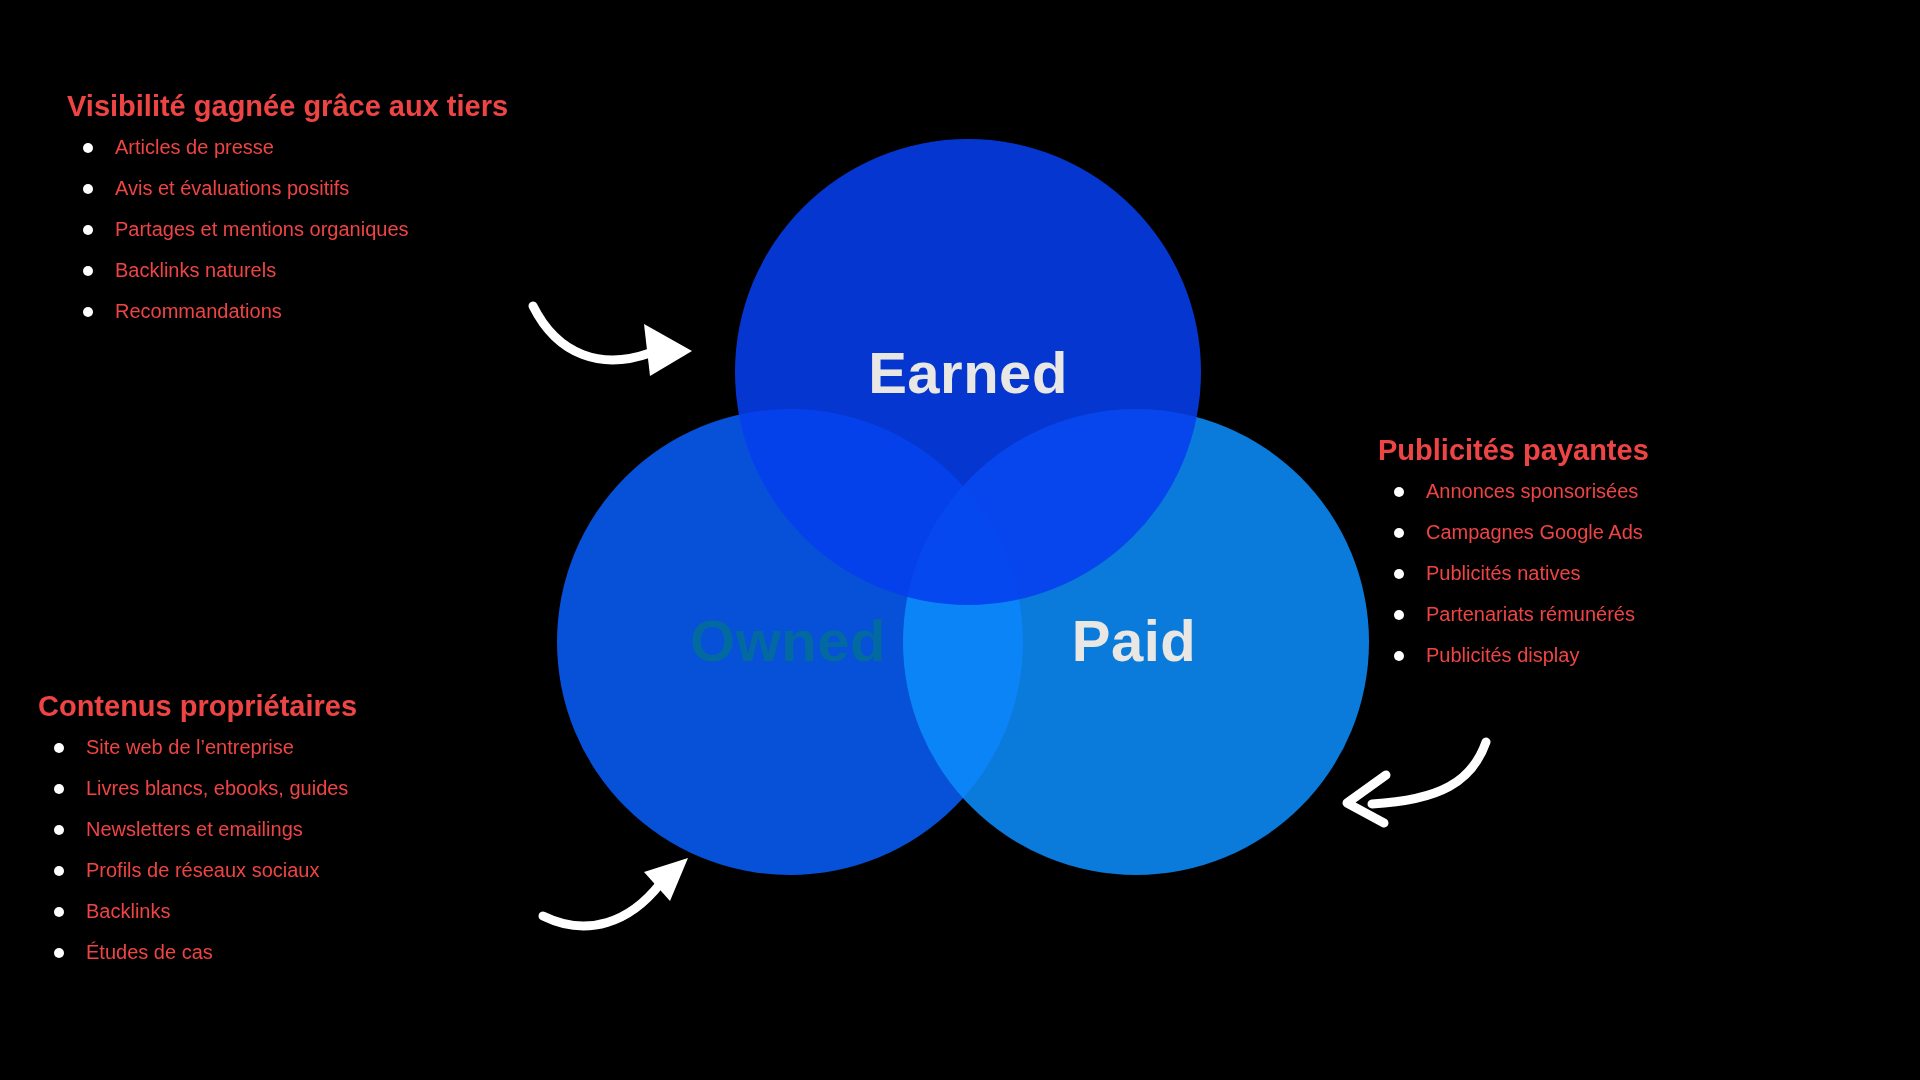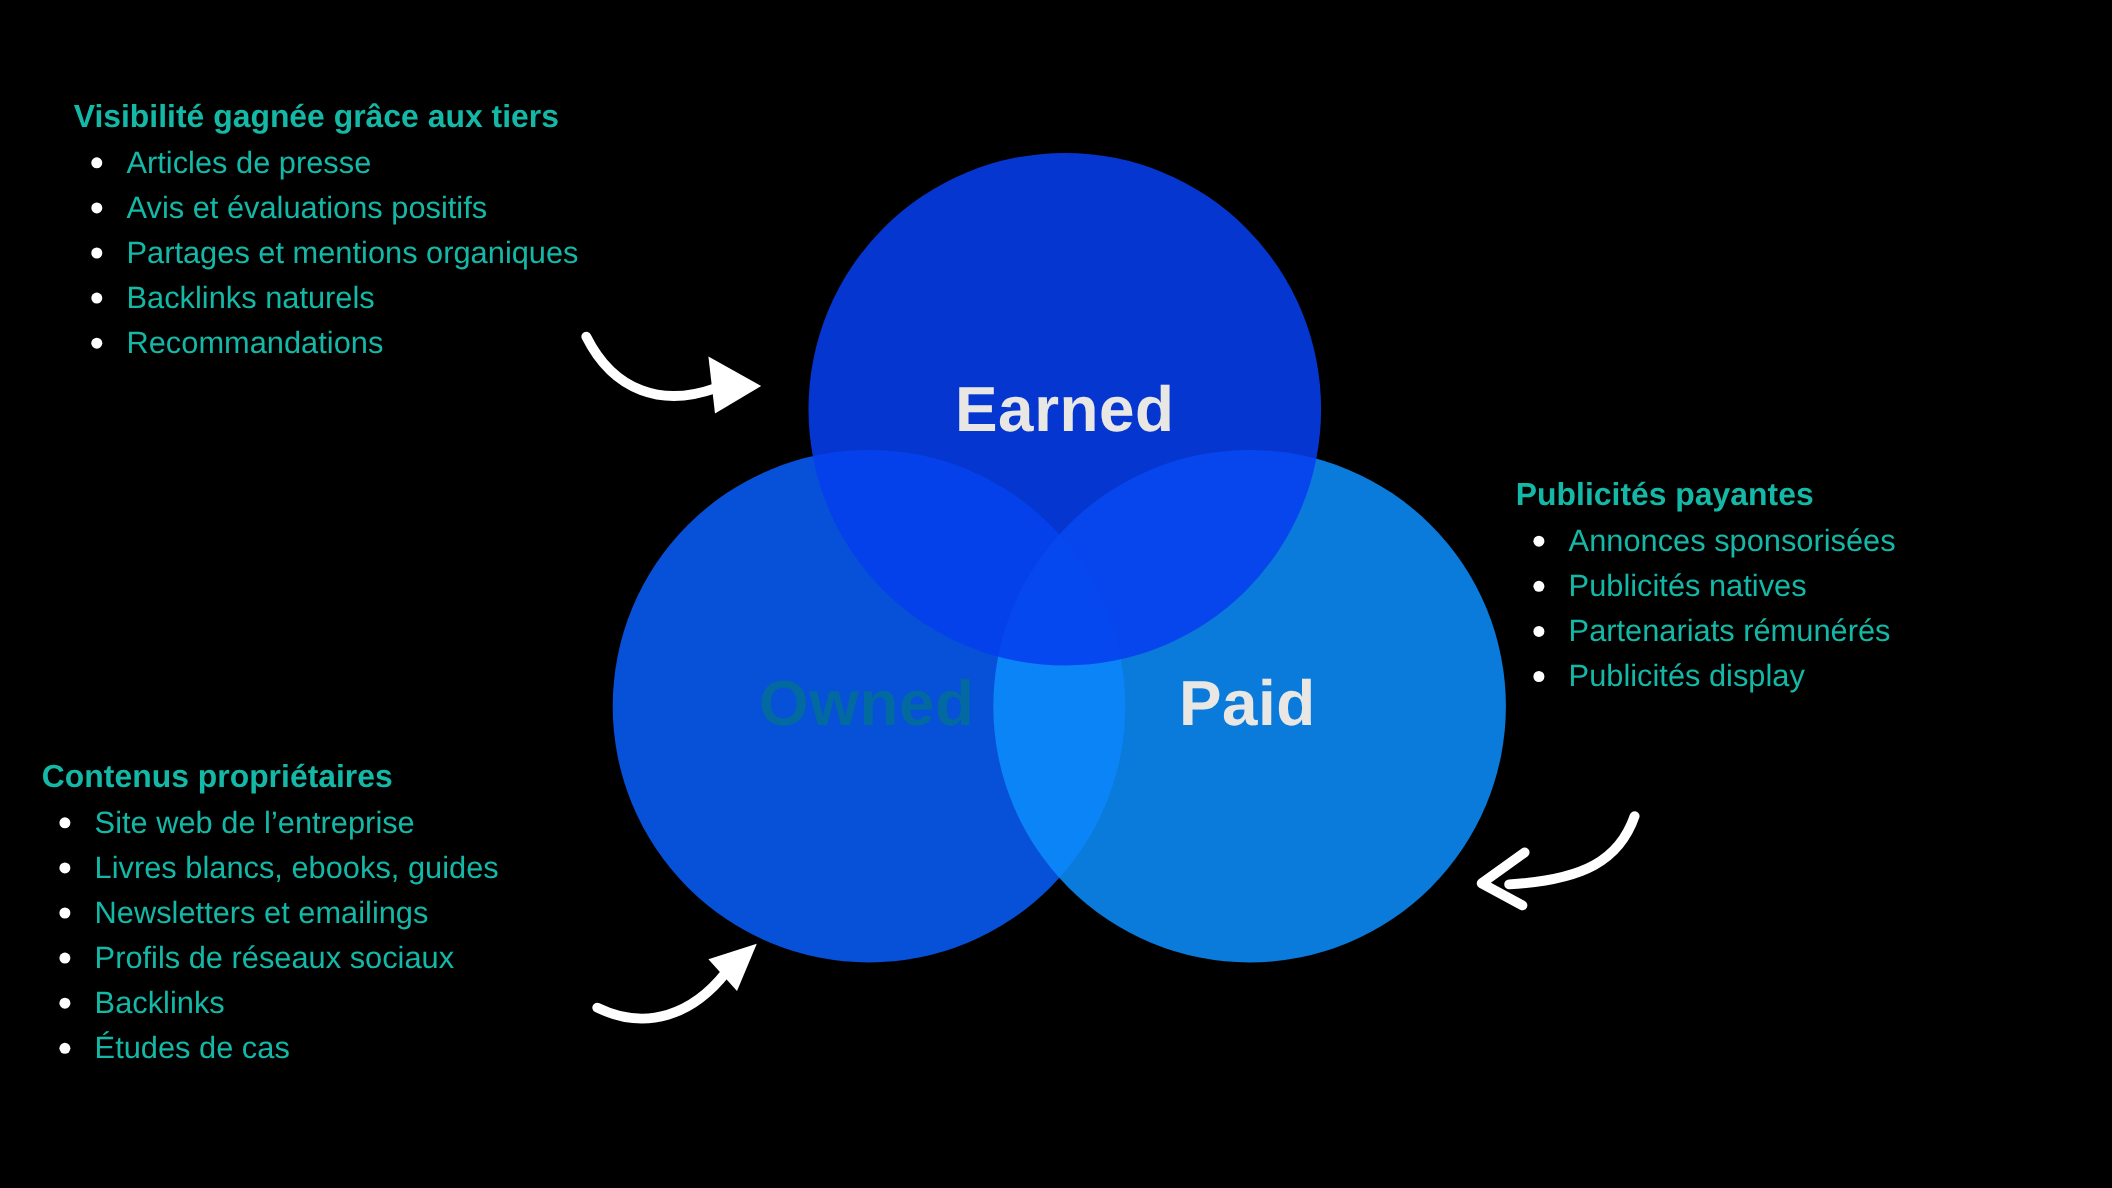--- a/index.html
+++ b/index.html
@@ -25,39 +25,39 @@
     transform: translate(-50%, -50%);
     font-size: 58px;
     font-weight: bold;
     letter-spacing: 0.5px;
     white-space: nowrap;
     z-index: 10;
   }
   
   .block {
     position: absolute;
-    color: #14b8a6;
+    color: #ef4444;
     z-index: 5;
   }
   .block h3 {
     margin: 0;
     font-size: 29px;
     font-weight: bold;
     line-height: 41px;
     white-space: nowrap;
   }
   .block ul {
     margin: 0;
     padding: 0;
     list-style: none;
   }
   .block li {
     position: relative;
     padding-left: 48px;
-    font-size: 28px;
+    font-size: 20px;
     line-height: 41px;
     white-space: nowrap;
   }
   .block li::before {
     content: '';
     position: absolute;
     left: 16px;
     top: 16px;
     width: 10px;
     height: 10px;
@@ -94,20 +94,21 @@
         <li>Partages et mentions organiques</li>
         <li>Backlinks naturels</li>
         <li>Recommandations</li>
       </ul>
   </div>
 
   <div class="block" style="left:1378px; top:430px;">
     <h3>Publicités payantes</h3>
     <ul>
         <li>Annonces sponsorisées</li>
+        <li>Campagnes Google Ads</li>
         <li>Publicités natives</li>
         <li>Partenariats rémunérés</li>
         <li>Publicités display</li>
       </ul>
   </div>
 
   <div class="block" style="left:38px; top:686px;">
     <h3>Contenus propriétaires</h3>
     <ul>
         <li>Site web de l’entreprise</li>

